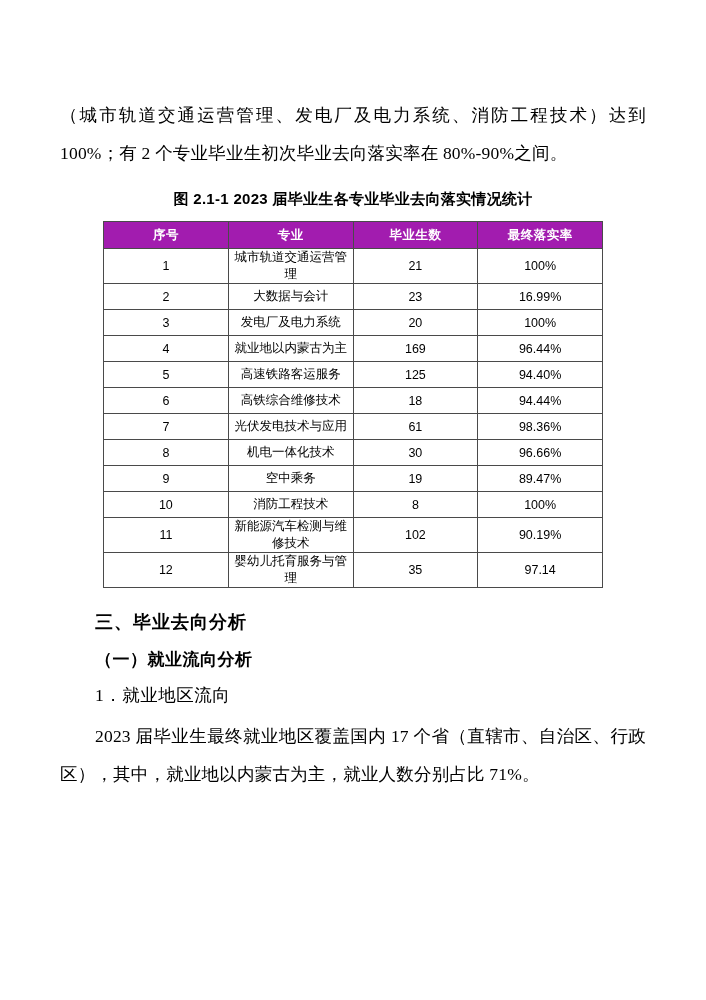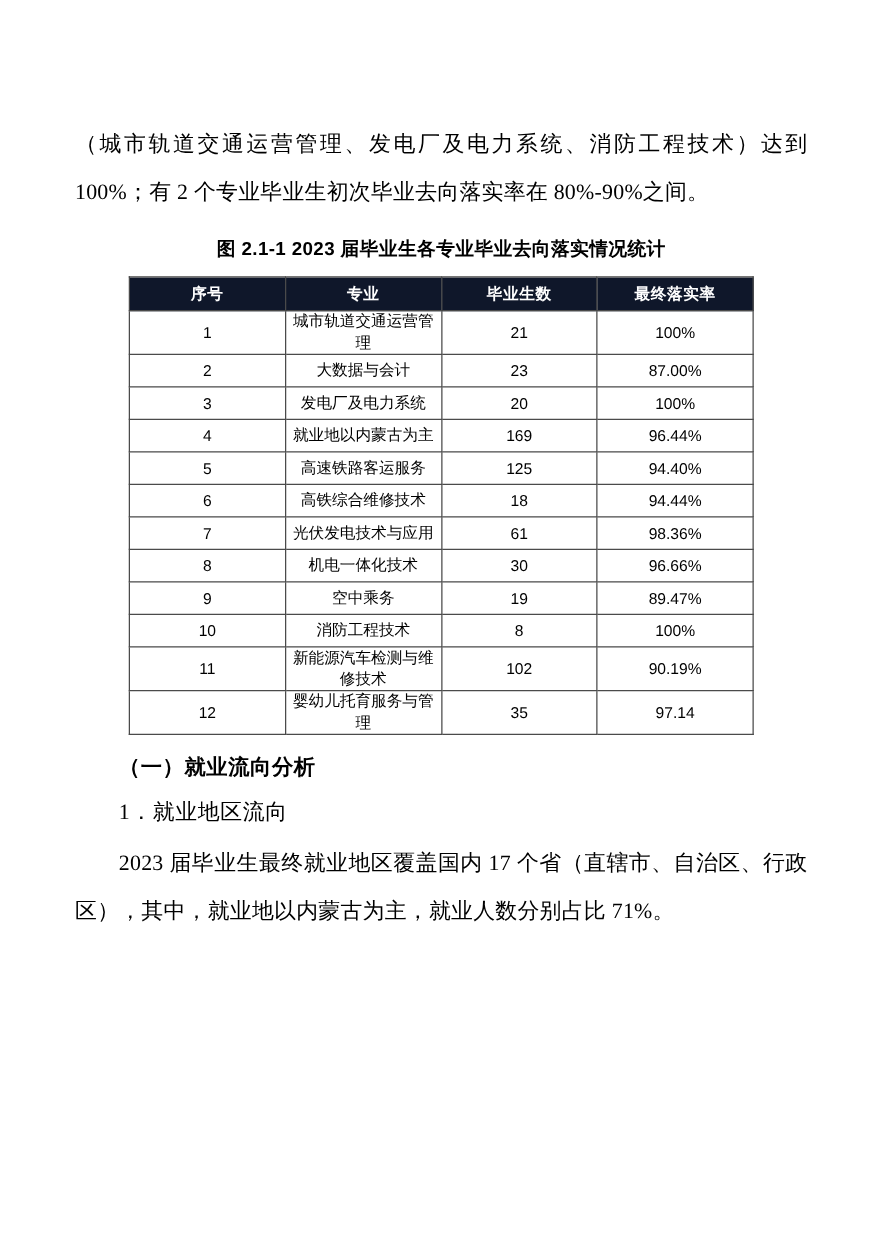--- a/index.html
+++ b/index.html
@@ -51,21 +51,21 @@
   table.data-table th,
   table.data-table td {
     border: 1px solid #4a4a4a;
     text-align: center;
     font-size: 12.5px;
     height: 25px;
     padding: 0 2px;
     font-family: "Liberation Sans", sans-serif;
   }
   table.data-table thead th {
-    background: #0f172a;
+    background: #a21caf;
     color: #ffffff;
     font-weight: bold;
     font-size: 12.5px;
     height: 26px;
     letter-spacing: 0.5px;
   }
   table.data-table td.c-num { width: 62px; }
   table.data-table td.c-major { width: 208px; }
   table.data-table td.c-count { width: 110px; }
   table.data-table td.c-rate { width: 120px; }
@@ -127,21 +127,21 @@
       <tr>
         <td class="c-num">1</td>
         <td class="c-major">城市轨道交通运营管理</td>
         <td class="c-count">21</td>
         <td class="c-rate">100%</td>
       </tr>
       <tr>
         <td class="c-num">2</td>
         <td class="c-major">大数据与会计</td>
         <td class="c-count">23</td>
-        <td class="c-rate">87.00%</td>
+        <td class="c-rate">16.99%</td>
       </tr>
       <tr>
         <td class="c-num">3</td>
         <td class="c-major">发电厂及电力系统</td>
         <td class="c-count">20</td>
         <td class="c-rate">100%</td>
       </tr>
       <tr>
         <td class="c-num">4</td>
         <td class="c-major">就业地以内蒙古为主</td>
@@ -192,19 +192,20 @@
       </tr>
       <tr>
         <td class="c-num">12</td>
         <td class="c-major">婴幼儿托育服务与管理</td>
         <td class="c-count">35</td>
         <td class="c-rate">97.14</td>
       </tr>
     </tbody>
   </table>
 
+  <div class="h2-head">三、毕业去向分析</div>
   <div class="h3-head">（一）就业流向分析</div>
   <div class="h4-head">1．就业地区流向</div>
 
   <p class="para body-para">2023 届毕业生最终就业地区覆盖国内 17 个省（直辖市、自治区、行政区），其中，就业地以内蒙古为主，就业人数分别占比 71%。</p>
 
   <div class="page-number"></div>
 </div>
 
 </body></html>

